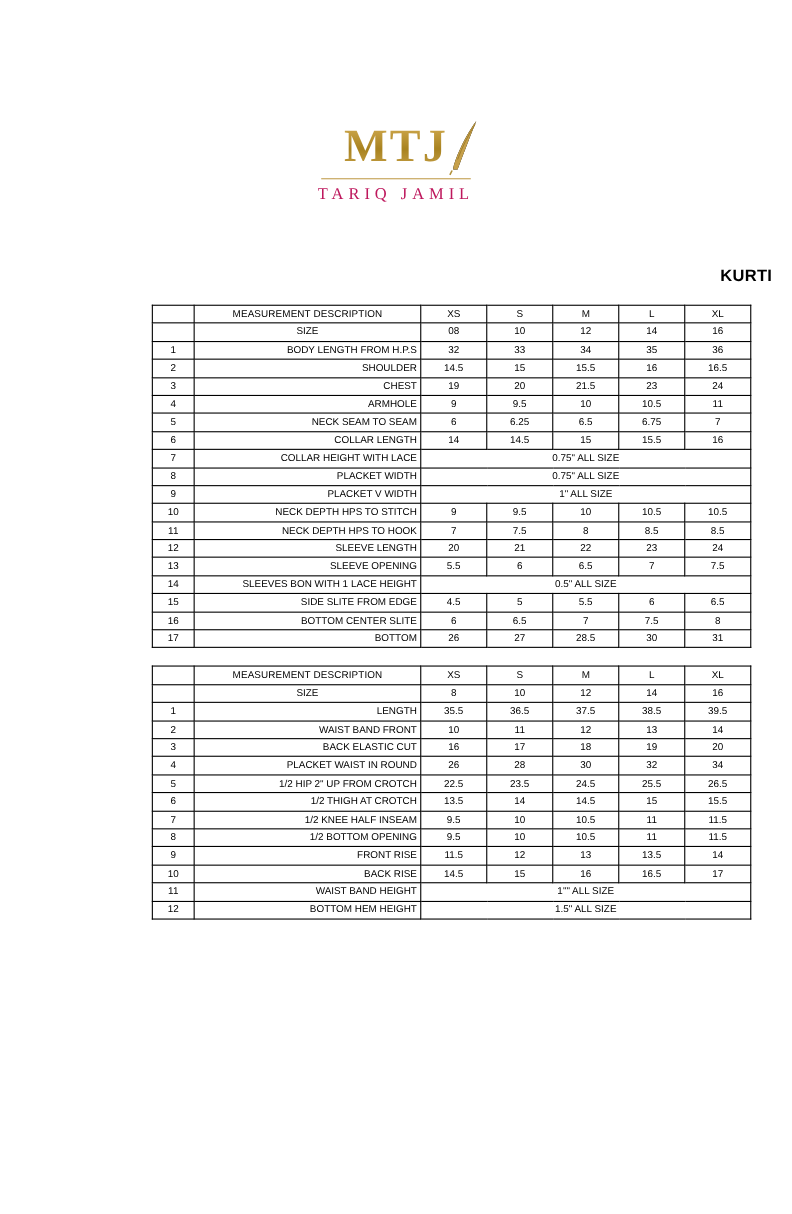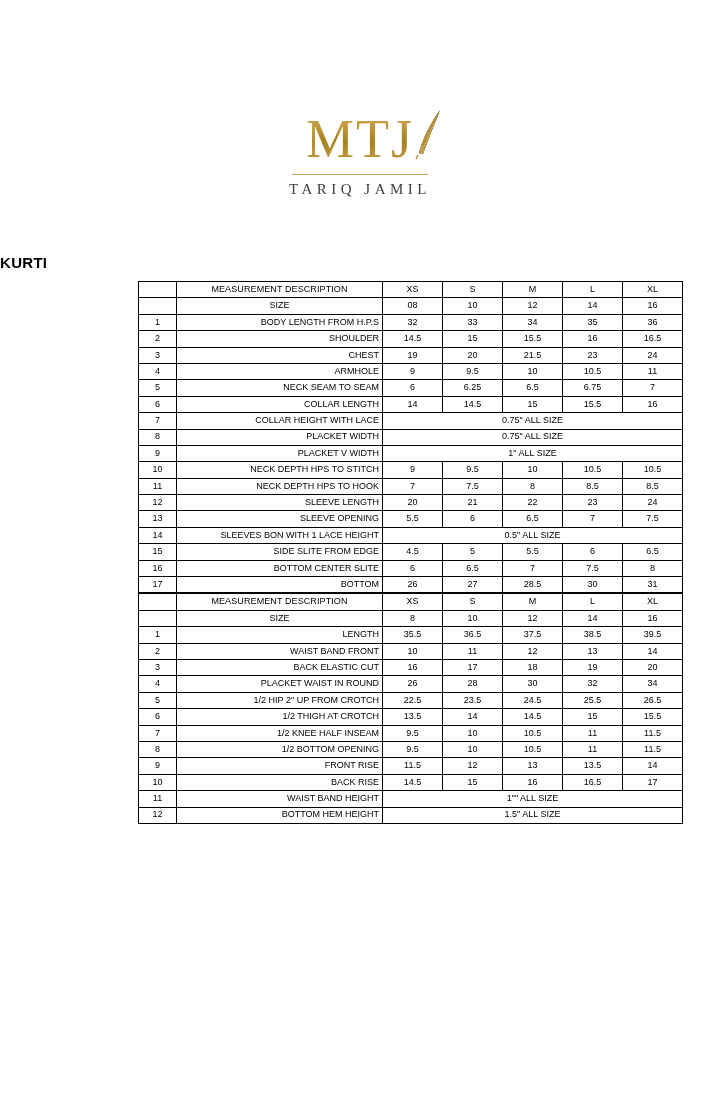--- a/index.html
+++ b/index.html
@@ -26,22 +26,22 @@
     padding-top: 112px;
     text-align: center;
   }
   .logo-mark {
     position: relative;
     display: inline-block;
     line-height: 1;
   }
   .logo-mtj {
     font-family: "Liberation Serif", serif;
-    font-size: 54px;
-    font-weight: normal;
+    font-size: 42px;
+    font-weight: bold;
     letter-spacing: 2px;
     color: #b89240;
     background: linear-gradient(180deg, #d8b158 0%, #a8821f 55%, #caa44c 100%);
     -webkit-background-clip: text;
     background-clip: text;
     -webkit-text-fill-color: transparent;
   }
   .logo-feather {
     position: absolute;
     right: -30px;
@@ -52,39 +52,39 @@
   .logo-rule {
     width: 136px;
     height: 1px;
     background: #c2a051;
     margin: 8px auto 6px auto;
   }
   .logo-sub {
     font-family: "Liberation Serif", serif;
     font-size: 15px;
     letter-spacing: 4.5px;
-    color: #404040;
+    color: #be185d;
   }
 
   
   .section-title {
-    text-align: left;
+    text-align: right;
     font-size: 15px;
     font-weight: bold;
     letter-spacing: 0.3px;
-    margin: 0;
+    margin: 18px;
   }
   #kurti-title-wrap { margin-top: 56px; margin-bottom: 10px; }
   #trouser-title-wrap { margin-top: 26px; margin-bottom: 6px; }
   #trouser-title-wrap .section-title { font-size: 16px; }
 
   
   .table-wrap {
     width: 444px;
-    margin: 0 auto;
+    margin: 16px auto;
   }
   table.sizechart {
     border-collapse: collapse;
     width: 100%;
     table-layout: fixed;
     font-size: 9px;
   }
   table.sizechart td, table.sizechart th {
     border: 1px solid #000000;
     height: 16.4px;

